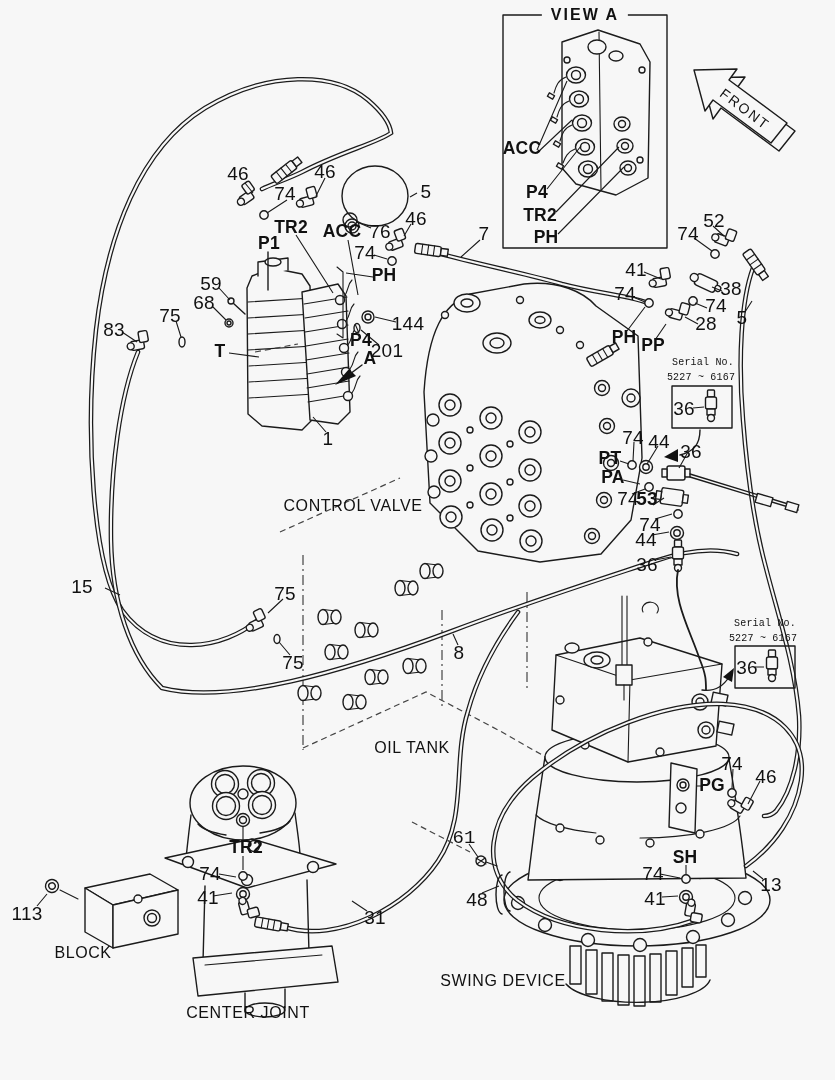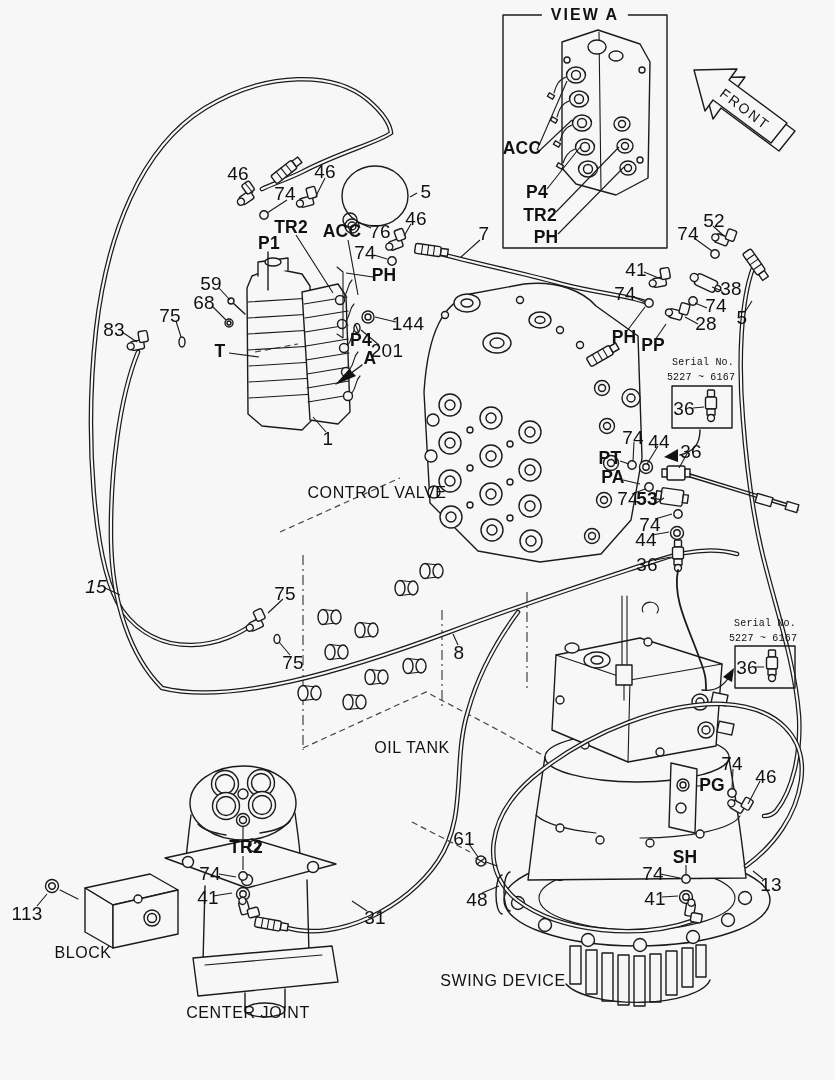--- a/index.html
+++ b/index.html
@@ -521,21 +521,21 @@
       <div class="lbl num" style="left: 211px; top: 283px;">59</div>
       <div class="lbl num" style="left: 204px; top: 302px;">68</div>
       <div class="lbl num" style="left: 170px; top: 315px;">75</div>
       <div class="lbl num" style="left: 114px; top: 329px;">83</div>
       <div class="lbl port" style="left: 220px; top: 352px;">T</div>
       <div class="lbl num" style="left: 408px; top: 323px;">144</div>
       <div class="lbl port" style="left: 361px; top: 341px;">P4</div>
       <div class="lbl num" style="left: 387px; top: 350px;">201</div>
       <div class="lbl port" style="left: 370px; top: 359px;">A</div>
       <div class="lbl num" style="left: 328px; top: 438px;">1</div>
-      <div class="lbl comp" style="left: 353px; top: 493px; margin-left: 24px;">CONTROL VALVE</div>
+      <div class="lbl comp" style="left: 353px; top: 506px;">CONTROL VALVE</div>
       <div class="lbl num" style="left: 714px; top: 220px;">52</div>
       <div class="lbl num" style="left: 688px; top: 233px;">74</div>
       <div class="lbl num" style="left: 636px; top: 269px;">41</div>
       <div class="lbl num" style="left: 625px; top: 293px;">74</div>
       <div class="lbl num" style="left: 731px; top: 288px;">38</div>
       <div class="lbl num" style="left: 716px; top: 305px;">74</div>
       <div class="lbl num" style="left: 706px; top: 323px;">28</div>
       <div class="lbl num" style="left: 742px; top: 317px;">5</div>
       <div class="lbl port" style="left: 624px; top: 338px;">PH</div>
       <div class="lbl port" style="left: 653px; top: 346px;">PP</div>
@@ -545,32 +545,32 @@
       <div class="lbl num" style="left: 633px; top: 437px;">74</div>
       <div class="lbl num" style="left: 659px; top: 441px;">44</div>
       <div class="lbl num" style="left: 691px; top: 451px;">36</div>
       <div class="lbl port" style="left: 610px; top: 459px;">PT</div>
       <div class="lbl port" style="left: 613px; top: 478px;">PA</div>
       <div class="lbl num" style="left: 628px; top: 498px;">74</div>
       <div class="lbl num" style="left: 647px; top: 498px; font-weight: bold;">53</div>
       <div class="lbl num" style="left: 650px; top: 524px;">74</div>
       <div class="lbl num" style="left: 646px; top: 539px;">44</div>
       <div class="lbl num" style="left: 647px; top: 564px;">36</div>
-      <div class="lbl num" style="left: 96px; top: 586px; font-style: italic;">15</div>
+      <div class="lbl num" style="left: 82px; top: 586px;">15</div>
       <div class="lbl num" style="left: 285px; top: 593px;">75</div>
       <div class="lbl num" style="left: 293px; top: 662px;">75</div>
       <div class="lbl num" style="left: 459px; top: 652px;">8</div>
       <div class="lbl comp" style="left: 412px; top: 748px;">OIL TANK</div>
       <div class="lbl serial" style="left: 765px; top: 624px;">Serial No.</div>
       <div class="lbl serial" style="left: 763px; top: 639px;">5227 ~ 6167</div>
       <div class="lbl num" style="left: 747px; top: 667px;">36</div>
       <div class="lbl num" style="left: 732px; top: 763px;">74</div>
       <div class="lbl port" style="left: 712px; top: 786px;">PG</div>
       <div class="lbl num" style="left: 766px; top: 776px;">46</div>
-      <div class="lbl num" style="left: 464px; top: 838px;">61</div>
+      <div class="lbl num" style="left: 464px; top: 838px; font-family: Liberation Mono, monospace;">61</div>
       <div class="lbl num" style="left: 477px; top: 899px;">48</div>
       <div class="lbl port" style="left: 685px; top: 858px;">SH</div>
       <div class="lbl num" style="left: 653px; top: 873px;">74</div>
       <div class="lbl num" style="left: 655px; top: 898px;">41</div>
       <div class="lbl num" style="left: 771px; top: 884px;">13</div>
       <div class="lbl comp" style="left: 503px; top: 981px;">SWING DEVICE</div>
       <div class="lbl num" style="left: 27px; top: 913px;">113</div>
       <div class="lbl comp" style="left: 83px; top: 953px;">BLOCK</div>
       <div class="lbl port" style="left: 246px; top: 848px;">TR2</div>
       <div class="lbl num" style="left: 210px; top: 873px;">74</div>

